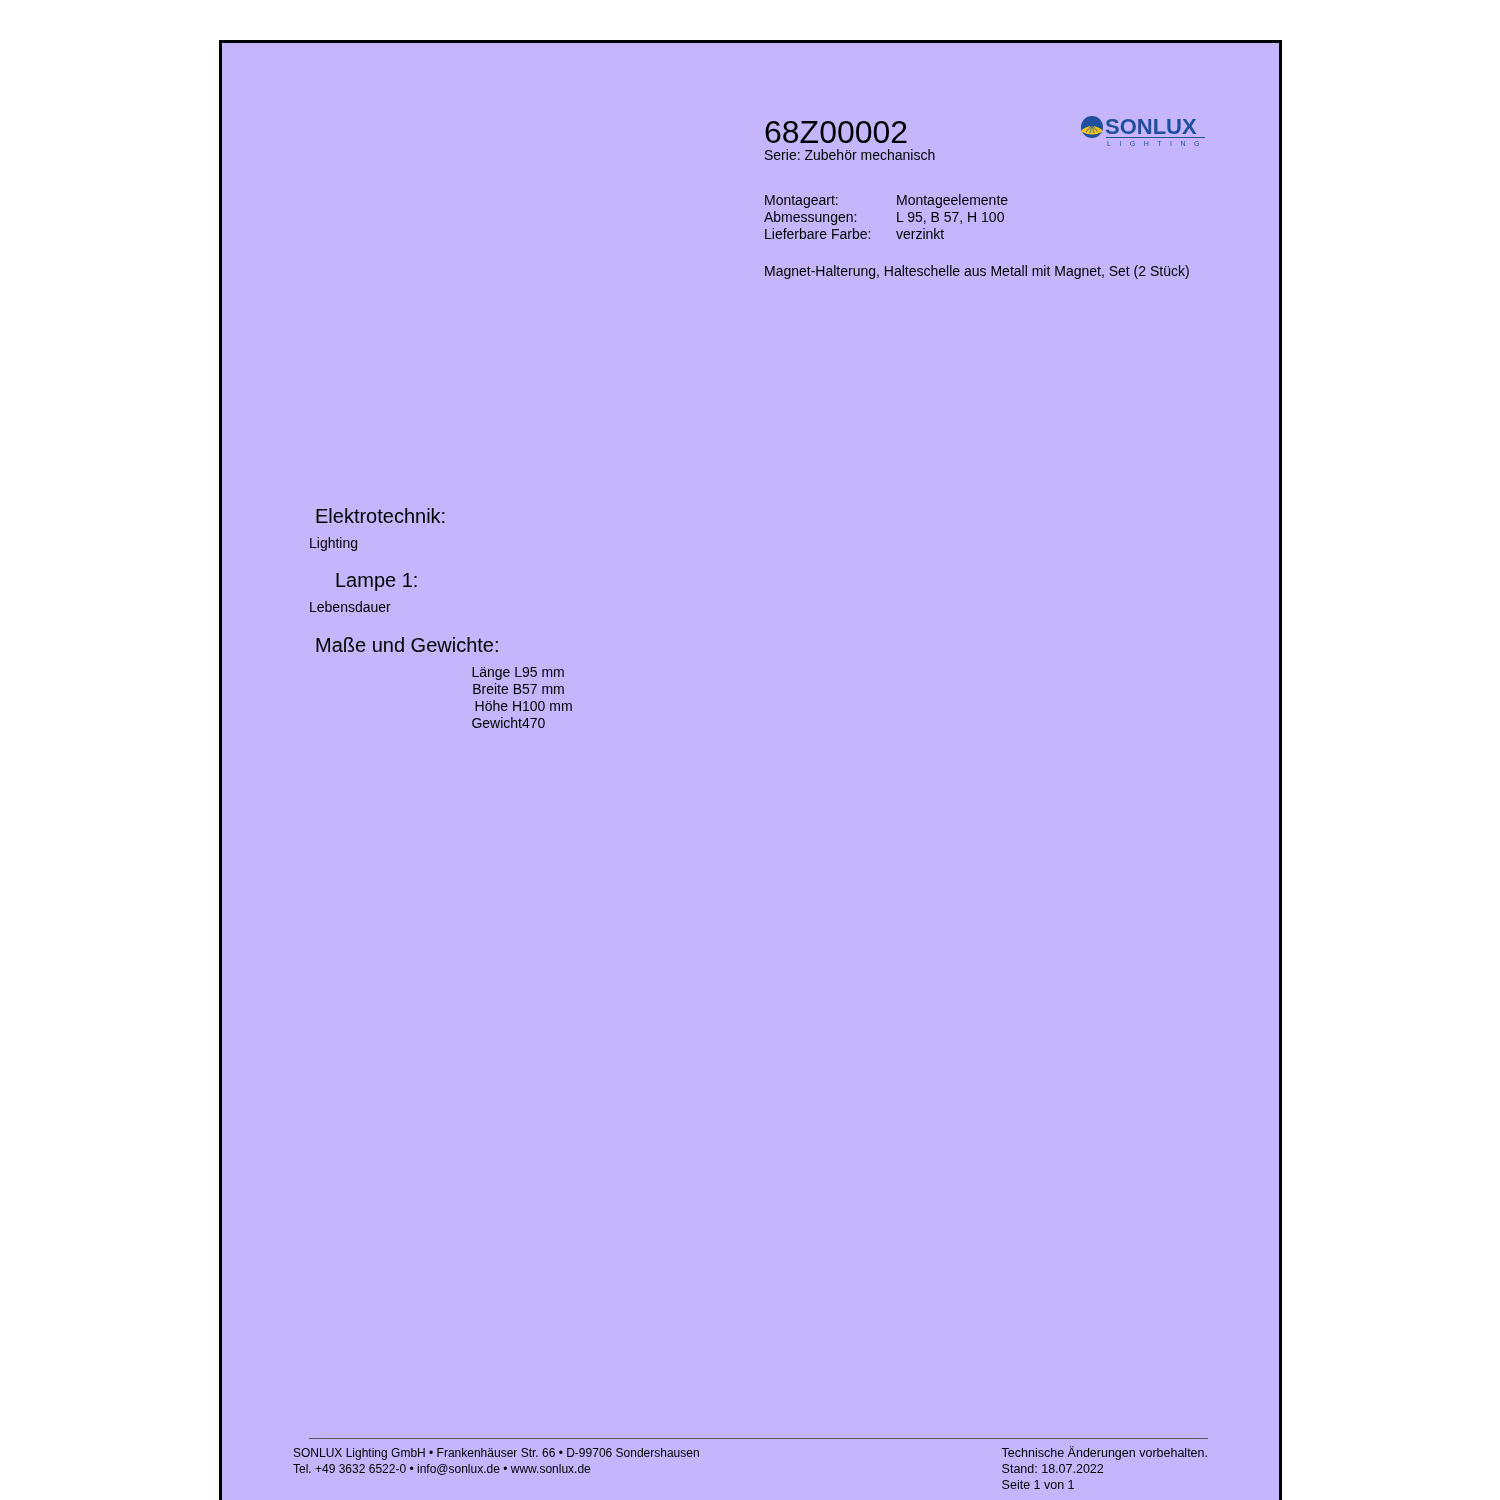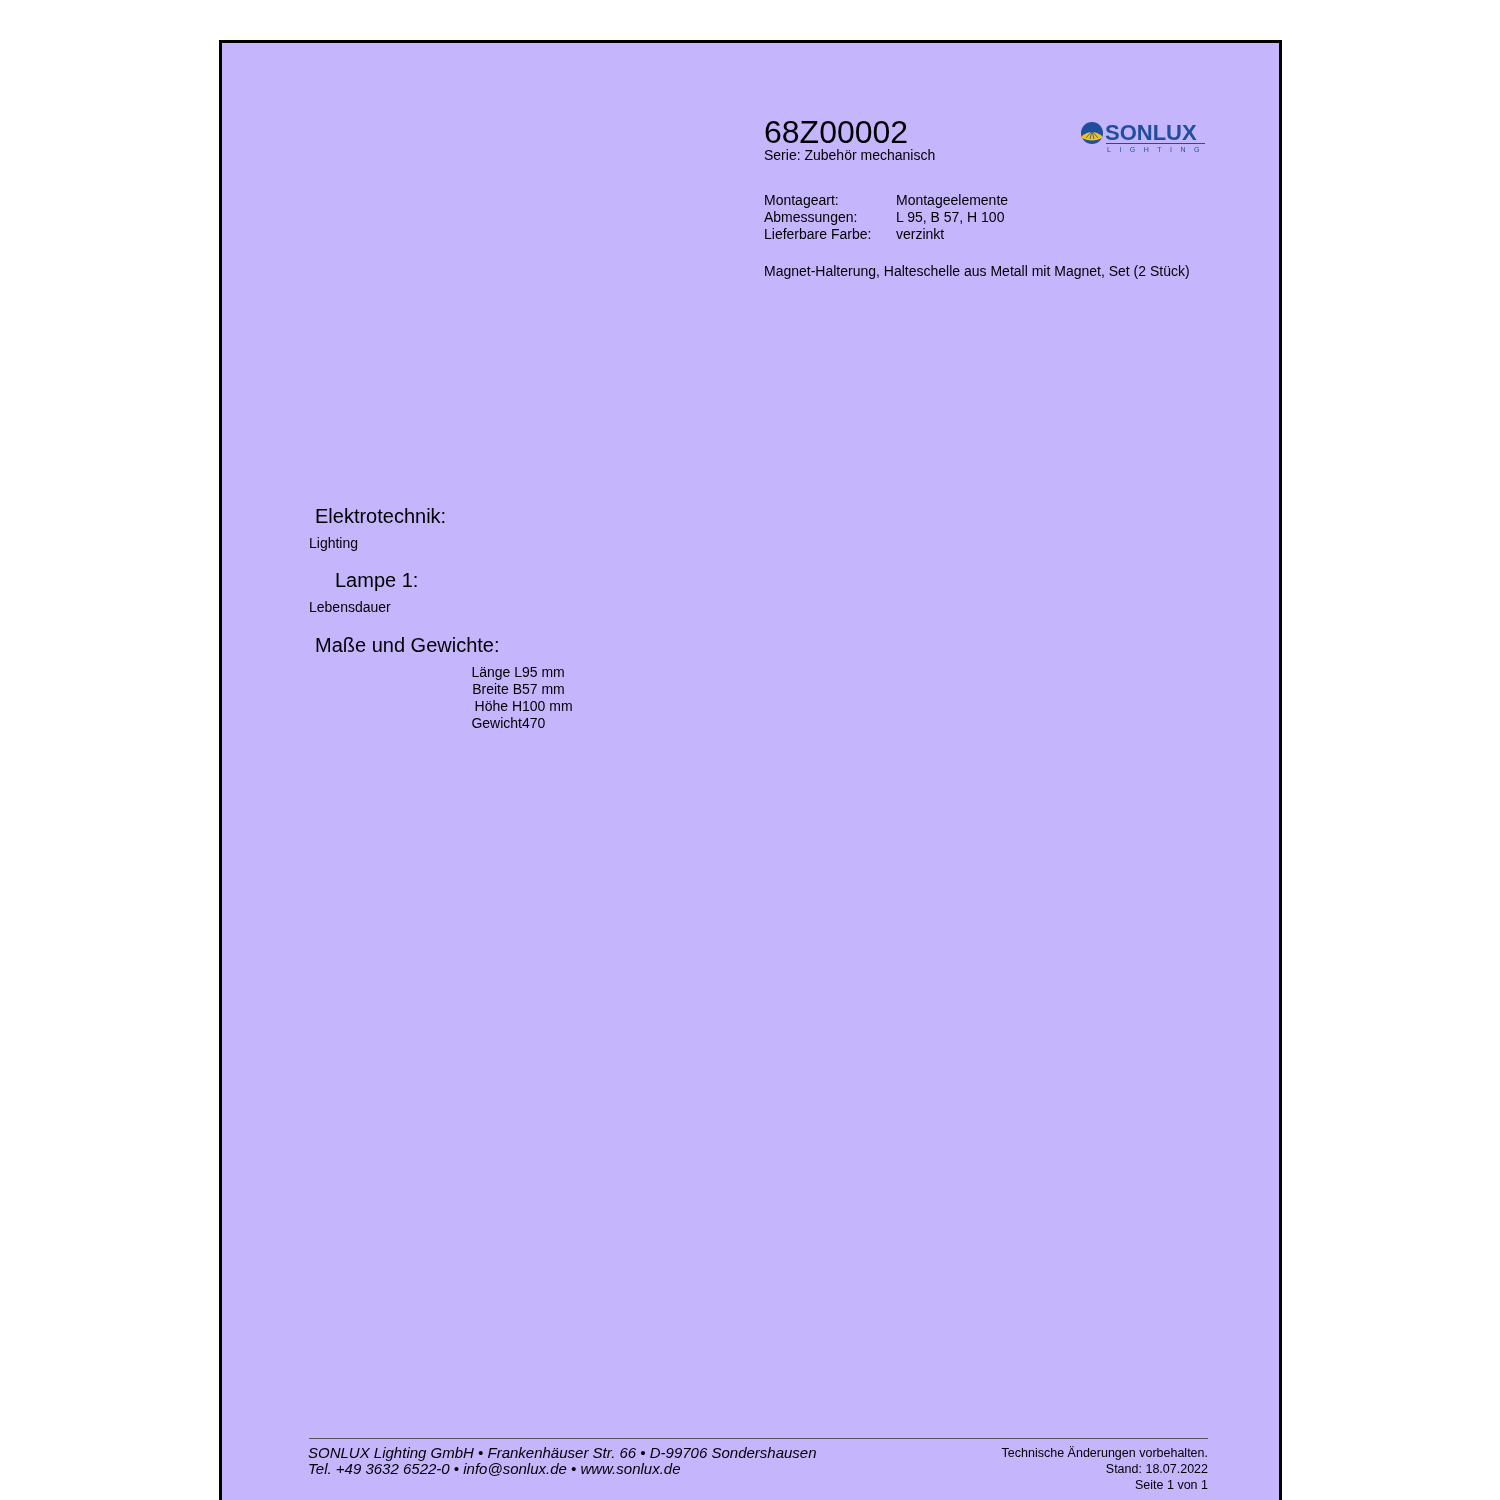--- a/index.html
+++ b/index.html
@@ -7,30 +7,30 @@
          font-family: "Liberation Sans", sans-serif; color: #000; }
   .page { position: absolute; left: 219px; top: 0px; width: 1057px; height: 1494px;
           border: 3px solid #000; background: #c4b5fd; box-sizing: content-box; margin-top: 40px; }
   .abs { position: absolute; white-space: nowrap; }
   .title { left: 542px; top: 70px; font-size: 32px; line-height: 38px; }
   .serie { left: 542px; top: 104px; font-size: 14px; line-height: 17px; }
   .spec { position: absolute; left: 542px; top: 149px; font-size: 14px; line-height: 17px; }
   .spec-row { display: flex; }
   .spec-label { width: 132px; }
   .desc { left: 542px; top: 220px; font-size: 14px; line-height: 17px; }
-  .logo { position: absolute; left: 858px; top: 76px; width: 126px; height: 36px; }
+  .logo { position: absolute; left: 858px; top: 70px; width: 126px; height: 36px; }
   .logo svg { display: block; }
   .sec-head { font-weight: normal; font-size: 20px; line-height: 17px; left: 93px; }
   .sec-text { font-size: 14px; line-height: 17px; left: 87px; }
   .dims { position: absolute; left: 87px; top: 621px; font-size: 14px; line-height: 17px; }
   .dims-row { display: flex; text-align: right; }
   .dims-label { width: 213px; }
   .footer-rule { position: absolute; left: 87px; top: 1395px; width: 899px; height: 1px; background: #555; }
-  .footer-left { position: absolute; left: 86px; top: 1402px; font-size: 15px; line-height: 16px; font-style: italic; }
-  .footer-right { position: absolute; right: 71px; top: 1402px; font-size: 12.5px; line-height: 16px; text-align: right; }
+  .footer-left { position: absolute; left: 71px; top: 1402px; font-size: 12px; line-height: 16px; }
+  .footer-right { position: absolute; right: 71px; top: 1402px; font-size: 12.5px; line-height: 16px; }
 </style>
 </head>
 <body>
 
 <div class="page">
 
   <div class="abs title">68Z00002</div>
   <div class="abs serie">Serie: Zubehör mechanisch</div>
 
   <div class="logo">

